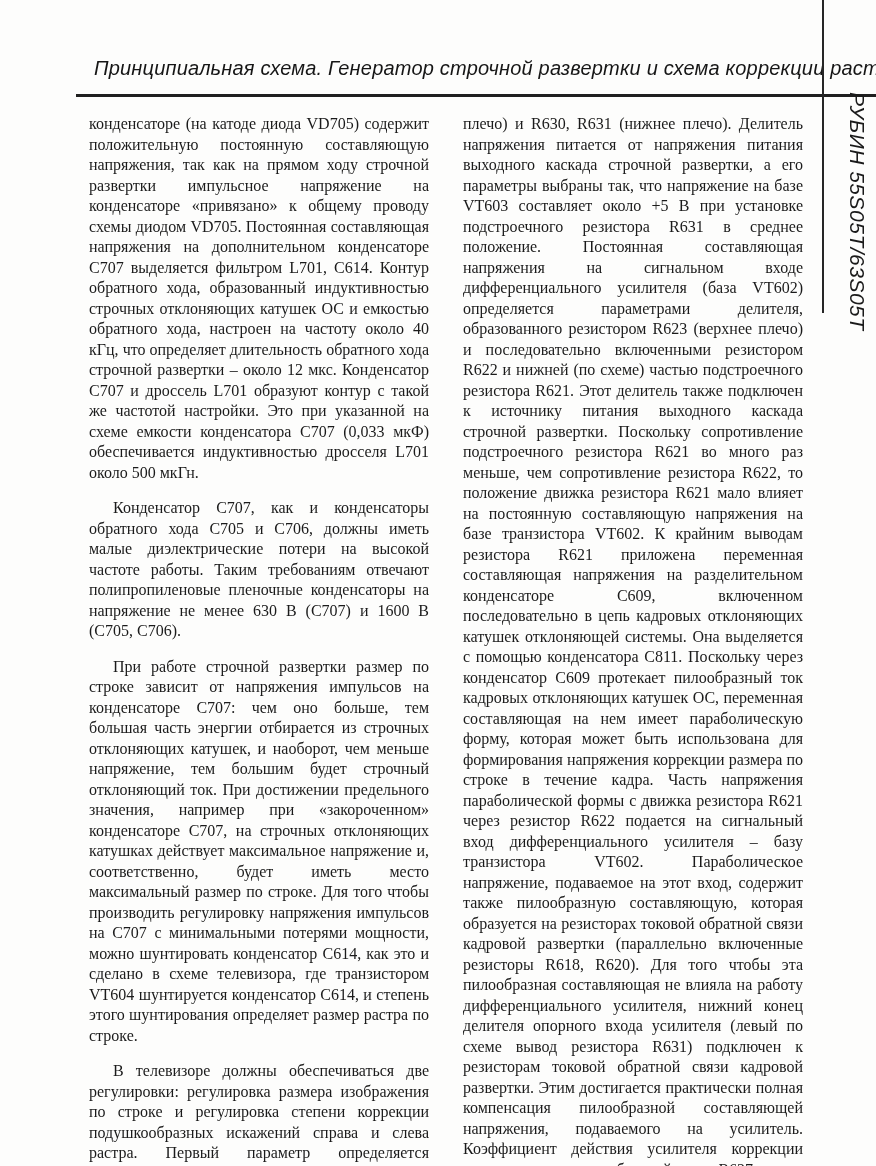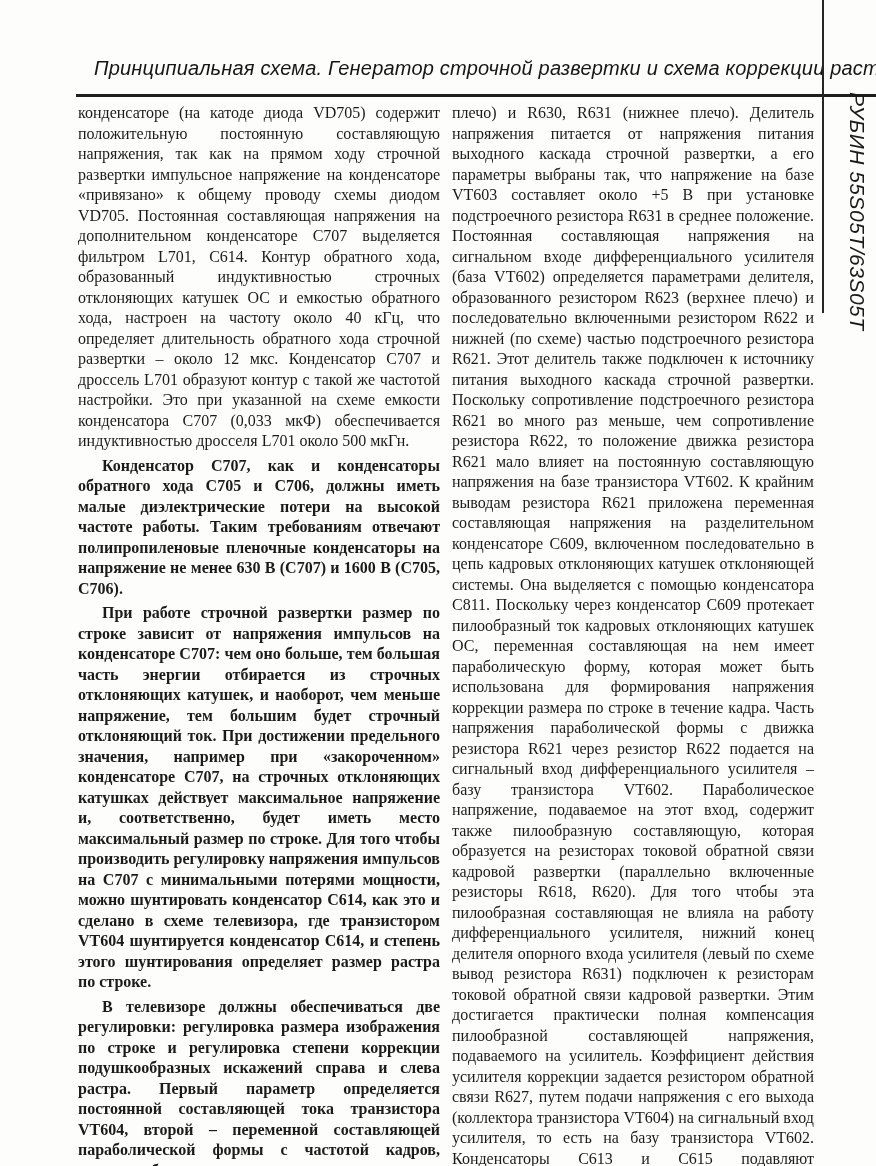--- a/index.html
+++ b/index.html
@@ -64,22 +64,22 @@
     position:absolute;
     top:99px;
     width:370px;
     text-align:justify;
     font-size:16px;
     line-height:20.5px;
     color:#1b1b1b;
   }
   .col-left{left:74px;}
   .col-right{left:448px;}
-  .col p{margin:4px;padding:0;}
-  .col p.ind{text-indent:24px;font-weight:bold;}
+  .col p{margin:15px;padding:0;}
+  .col p.ind{text-indent:24px;}
   
   .col p.cont{text-align-last:justify;}
 </style>
 </head>
 <body>
 
 <div class="page">
 
   <h1 class="page-title">Принципиальная схема. Генератор строчной развертки и схема коррекции растра</h1>
 

